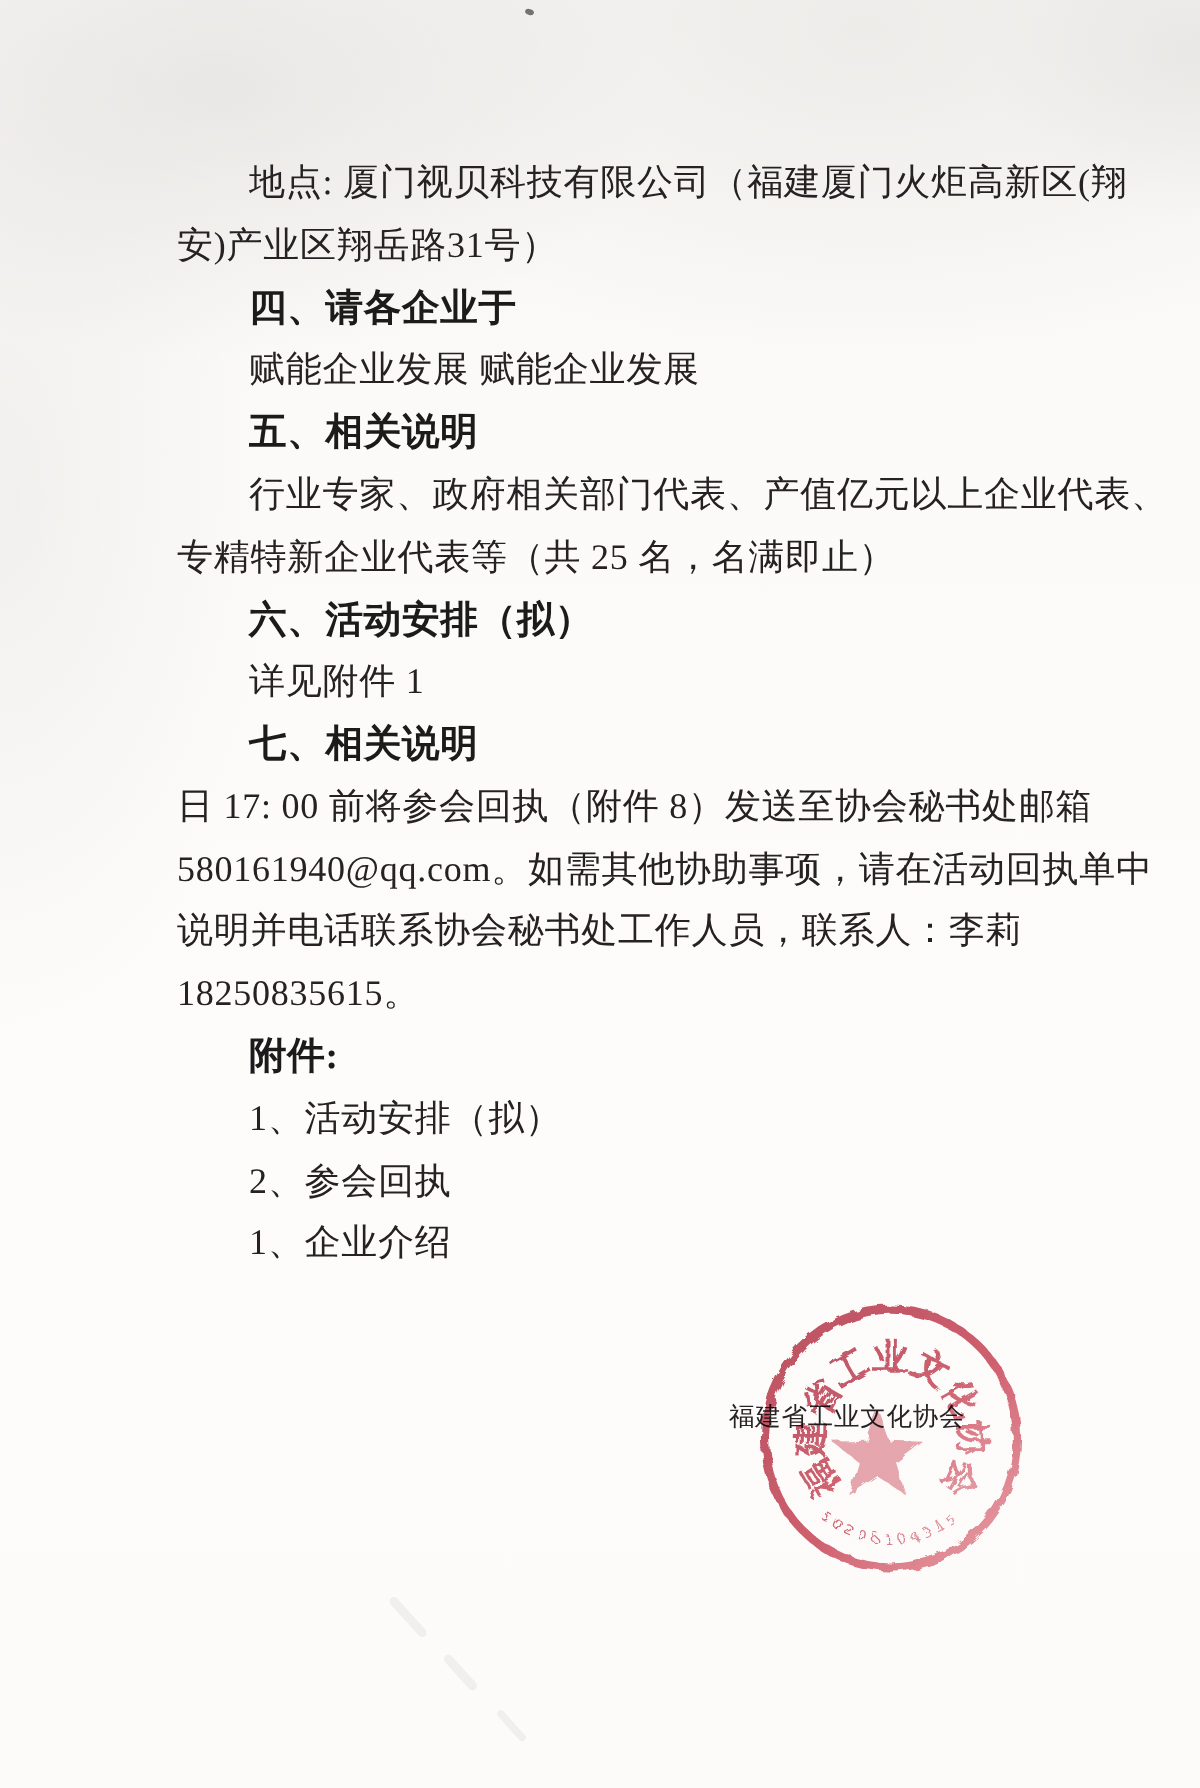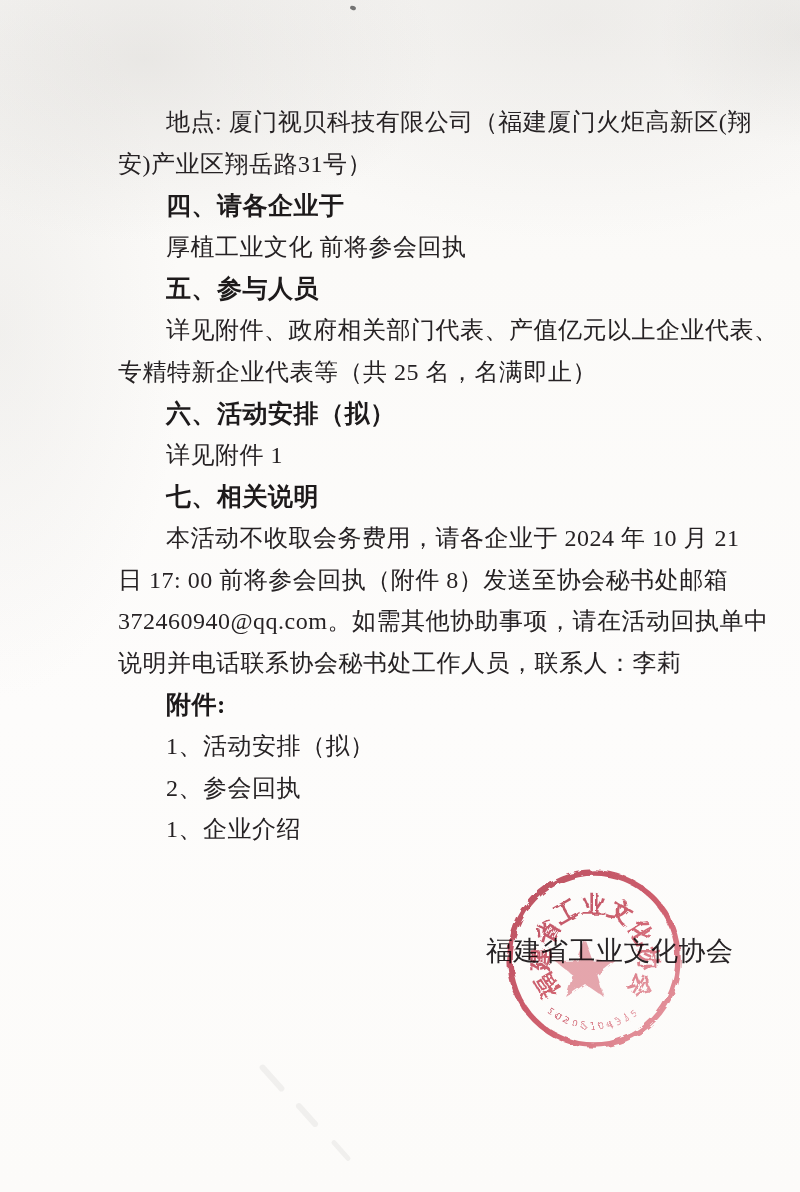--- a/index.html
+++ b/index.html
@@ -22,21 +22,21 @@
   .b2{left:292px;top:1112px;width:30px;height:6px;transform:rotate(48deg);}
   .b3{left:328px;top:1148px;width:26px;height:5px;transform:rotate(48deg);}
   .textblock{position:absolute;left:118px;top:102px;width:606px;}
   .line{
     height:41.6px;line-height:41.6px;
     font-size:24px;letter-spacing:.5px;white-space:nowrap;
   }
   .line.bold{font-weight:700;font-size:25px;color:#1d1a1b;}
   .line.indent{padding-left:48px;}
   .sig,.date{
-    position:absolute;font-size:27px;letter-spacing:.5px;
+    position:absolute;font-size:17px;letter-spacing:.5px;
     color:#272325;white-space:nowrap;z-index:2;
   }
   .sig{left:486px;top:933px;}
   .date{left:492px;top:977px;}
   .seal{
     position:absolute;left:494px;top:859px;width:200px;height:200px;
     z-index:3;mix-blend-mode:multiply;opacity:.92;
   }
 </style>
 </head>
@@ -44,31 +44,31 @@
 
 <div class="page">
 
   <div class="speck"></div>
 
   <div class="textblock">
     <div id="lines">
         <div class="line indent">地点: 厦门视贝科技有限公司（福建厦门火炬高新区(翔</div>
         <div class="line">安)产业区翔岳路31号）</div>
         <div class="line bold indent">四、请各企业于</div>
-        <div class="line indent">厚植工业文化 前将参会回执</div>
-        <div class="line bold indent">五、参与人员</div>
-        <div class="line indent">详见附件、政府相关部门代表、产值亿元以上企业代表、</div>
+        <div class="line indent">赋能企业发展 赋能企业发展</div>
+        <div class="line bold indent">五、相关说明</div>
+        <div class="line indent">行业专家、政府相关部门代表、产值亿元以上企业代表、</div>
         <div class="line">专精特新企业代表等（共 25 名，名满即止）</div>
         <div class="line bold indent">六、活动安排（拟）</div>
         <div class="line indent">详见附件 1</div>
         <div class="line bold indent">七、相关说明</div>
-        <div class="line indent">本活动不收取会务费用，请各企业于 2024 年 10 月 21</div>
         <div class="line">日 17: 00 前将参会回执（附件 8）发送至协会秘书处邮箱</div>
-        <div class="line">372460940@qq.com。如需其他协助事项，请在活动回执单中</div>
+        <div class="line">580161940@qq.com。如需其他协助事项，请在活动回执单中</div>
         <div class="line">说明并电话联系协会秘书处工作人员，联系人：李莉</div>
+        <div class="line">18250835615。</div>
         <div class="line bold indent">附件:</div>
         <div class="line indent">1、活动安排（拟）</div>
         <div class="line indent">2、参会回执</div>
         <div class="line indent">1、企业介绍</div>
       </div>
   </div>
 
   <div class="sig">福建省工业文化协会</div>
 
   <svg class="seal" viewBox="-100 -100 200 200" preserveAspectRatio="none">

